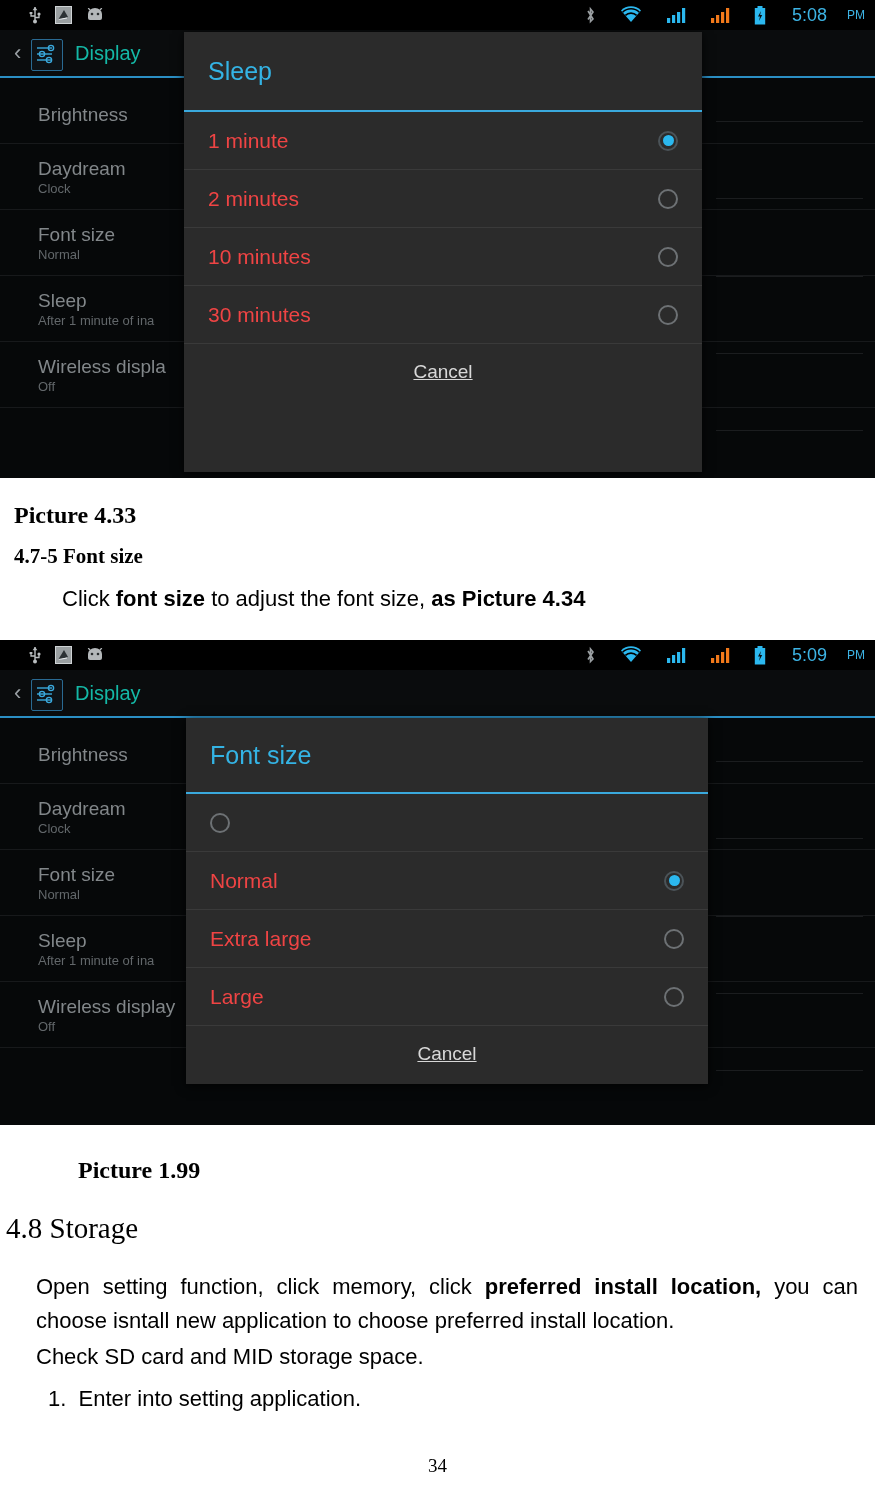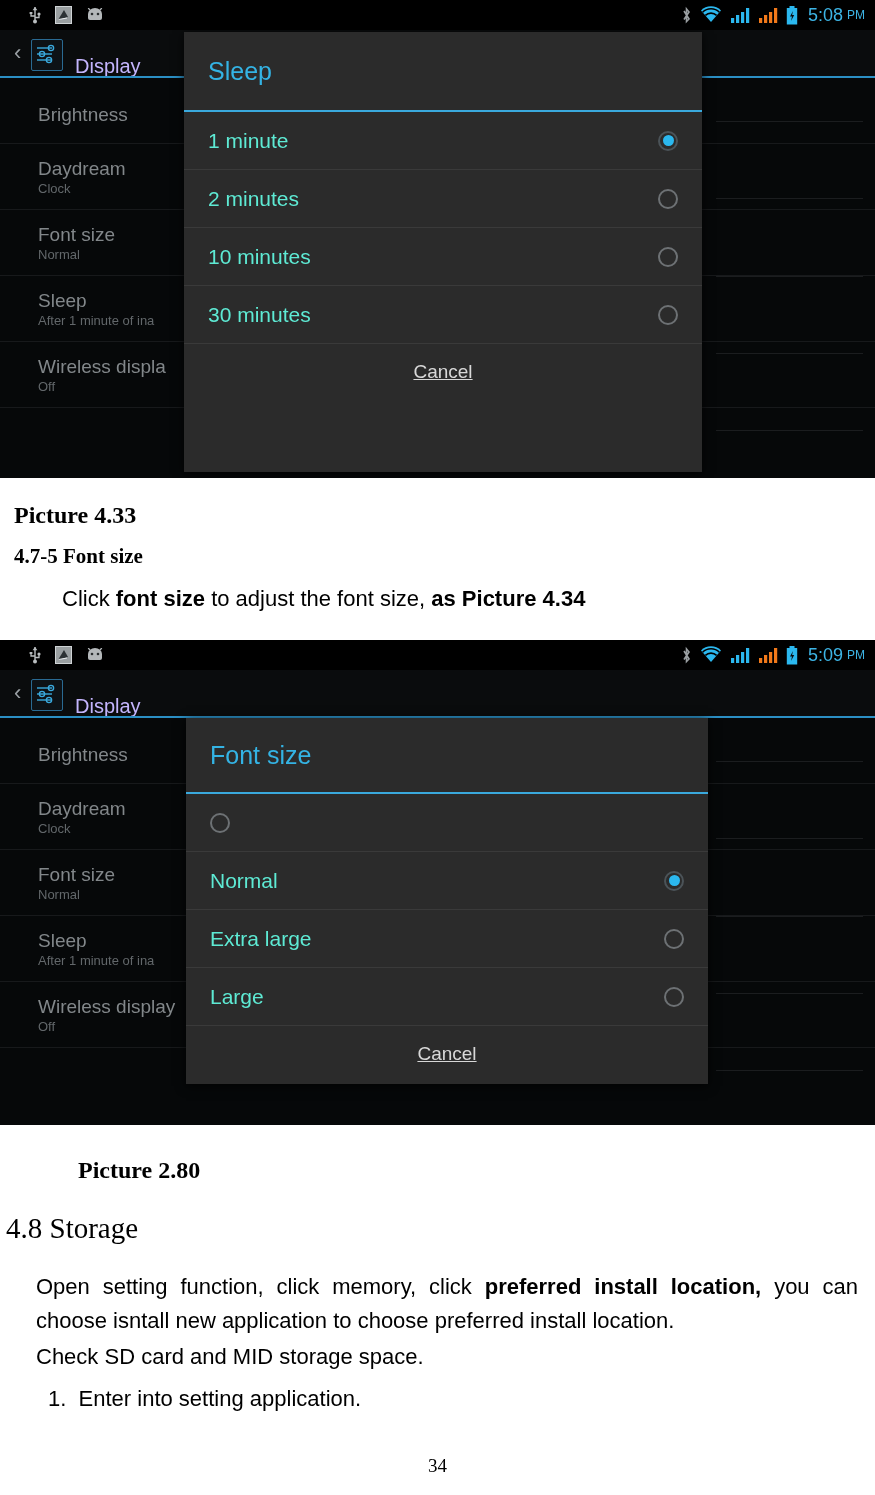--- a/index.html
+++ b/index.html
@@ -29,21 +29,21 @@
   .statusbar {
     position: absolute; left: 0; top: 0; right: 0; height: 30px;
     background: #000;
   }
   .sb-left {
     position: absolute; left: 28px; top: 0; height: 30px;
     display: flex; align-items: center; gap: 13px;
   }
   .sb-right {
     position: absolute; right: 10px; top: 0; height: 30px;
-    display: flex; align-items: center; gap: 8px;
+    display: flex; align-items: center; gap: 24px;
   }
   .sb-ico { display: block; }
   .sb-time {
     color: #3db5e6;
     font-family: "Liberation Sans", sans-serif;
     font-size: 18px;
     letter-spacing: 0px;
     margin-left: 2px;
   }
   .sb-ampm {
@@ -61,22 +61,22 @@
   .ab-back {
     position: absolute; left: 14px; top: 12px;
     color: #9aa0a4; font-size: 22px; font-family: "Liberation Sans", sans-serif;
     line-height: 22px;
   }
   .ab-icon {
     position: absolute; left: 31px; top: 9px; width: 30px; height: 30px;
     border: 1px solid #2a6a92; border-radius: 2px; background: #0d1216;
   }
   .ab-title {
-    position: absolute; left: 75px; top: 25px;
-    color: #c4b5fd; font-size: 20px; font-family: "Liberation Sans", sans-serif;
+    position: absolute; left: 75px; top: 12px;
+    color: #14b8a6; font-size: 20px; font-family: "Liberation Sans", sans-serif;
   }
   .ab-underline {
     position: absolute; left: 0; right: 0; top: 76px; height: 2px;
     background: #2b8fc4;
   }
 
   
   .settings-list {
     position: absolute; left: 0; top: 78px; right: 0; bottom: 0;
     background: #060809;
@@ -123,21 +123,21 @@
     height: 2px; background: #3aa9dd; margin: 0;
   }
   .dlg-item {
     position: relative;
     border-bottom: 1px solid #3a3a3a;
     display: flex; align-items: center;
     padding-left: 24px; padding-right: 24px;
     box-sizing: border-box;
   }
   .dlg-item .lbl {
-    color: #5eead4;
+    color: #ef4444;
     font-family: "Liberation Sans", sans-serif;
     font-size: 21px;
     flex: 1 1 auto;
   }
   .radio {
     width: 20px; height: 20px; border-radius: 50%;
     border: 2px solid #6d7174; box-sizing: border-box;
     flex: 0 0 auto;
     display: flex; align-items: center; justify-content: center;
   }
@@ -447,21 +447,21 @@
       <span class="radio"></span>
     </div>
     <div class="dlg-item" style="height:58px">
       <span class="lbl">Large</span>
       <span class="radio"></span>
     </div>
     <div class="dlg-cancel" style="height:56px">Cancel</div>
   </div>
 </div>
 
-<div class="doc-text cap" style="left:78px; top:1157px;">Picture 2.80</div>
+<div class="doc-text cap" style="left:78px; top:1157px;">Picture 1.99</div>
 
 <div class="doc-text heading-big" style="left:6px; top:1212px;">4.8 Storage</div>
 
 <div class="doc-text body-p" style="left:36px; top:1270px; width:822px; text-align:justify;">
   <span>Open setting function, click memory, click </span><span class="b">preferred install location,</span><span> you can choose isntall new application to choose preferred install location.</span>
 </div>
 
 <div class="doc-text body-p" style="left:36px; top:1340px; width:822px;">Check SD card and MID storage space.</div>
 
 <div class="doc-text body-p" style="left:48px; top:1382px; width:822px;">

